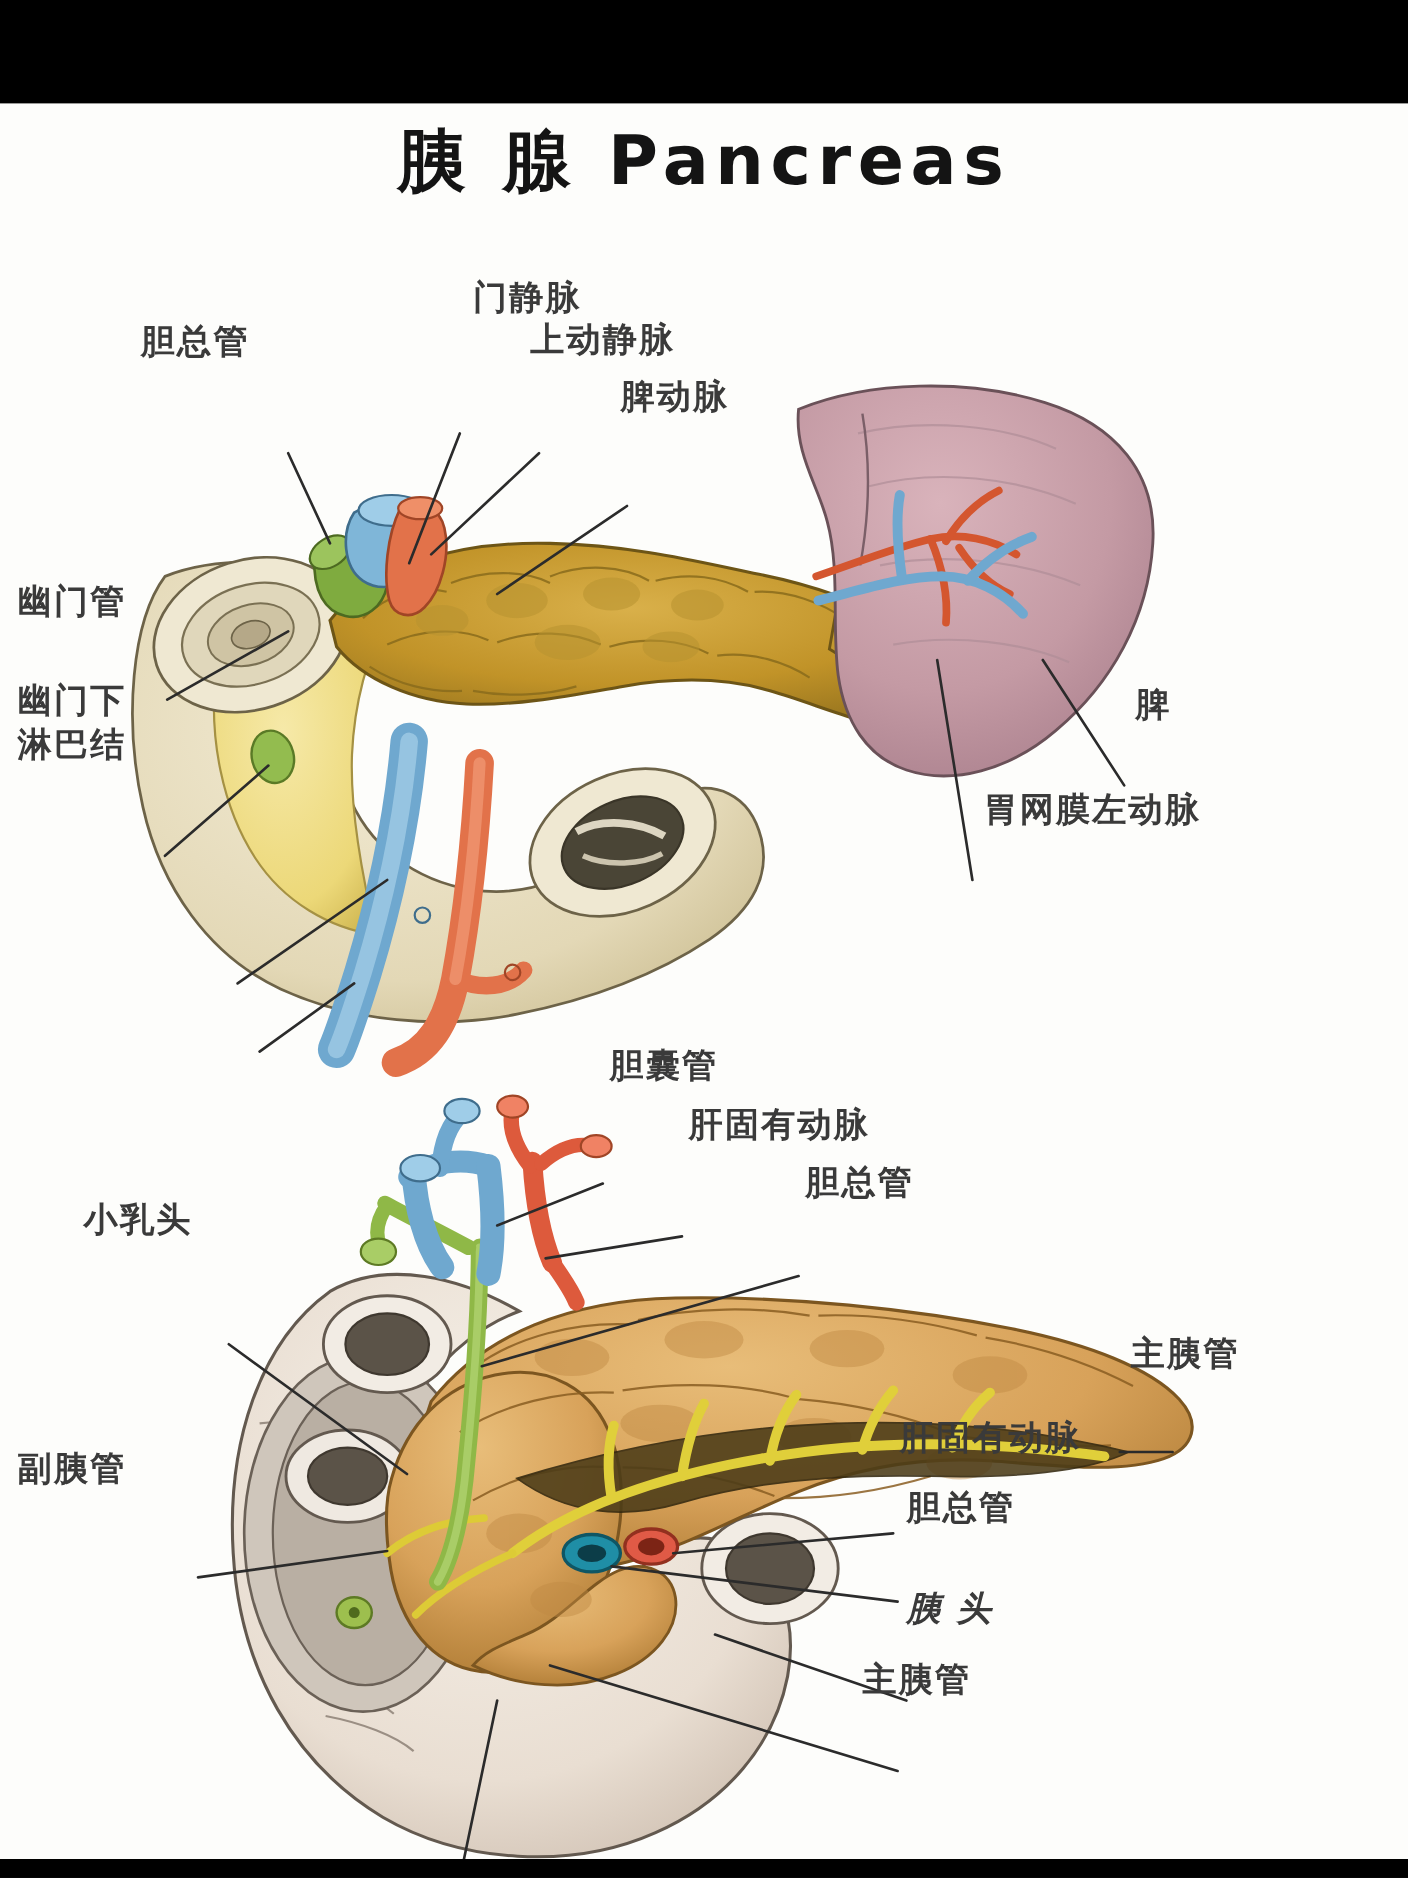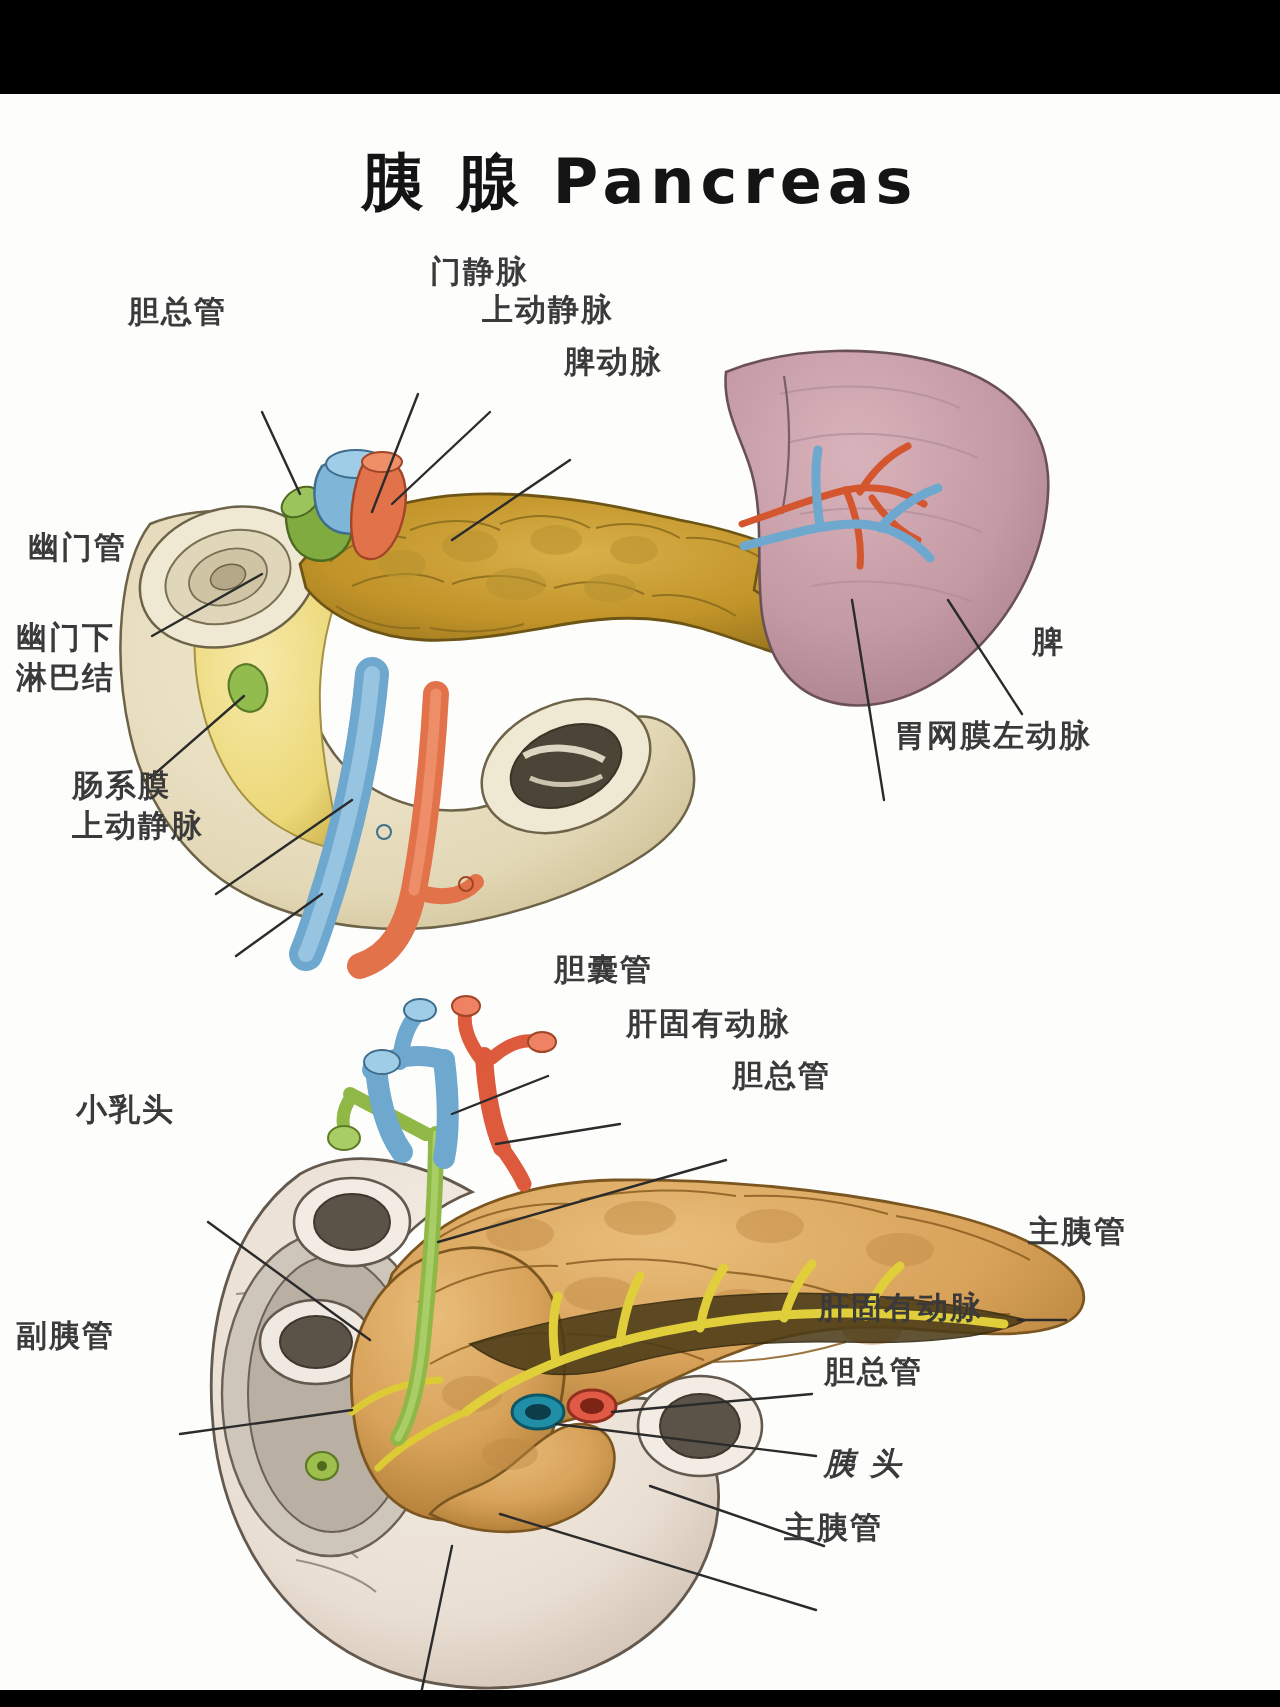--- a/index.html
+++ b/index.html
@@ -6,21 +6,21 @@
   body{font-family:"DejaVu Sans","Liberation Sans",sans-serif;}
   #page{position:relative;width:1280px;height:1707px;background:#000;overflow:hidden;}
   .band{position:absolute;left:0;width:1280px;background:#000;}
   #band-top{top:0;height:94px;}
   #band-bottom{top:1690px;height:17px;}
   #sheet{position:absolute;left:0;top:94px;width:1280px;height:1596px;background:#fdfdfb;}
 
   
   #title{position:absolute;left:0;top:10px;width:1280px;text-align:center;
     font-size:62px;letter-spacing:6px;color:#141414;font-weight:600;
-    font-family:"DejaVu Sans","Liberation Sans",sans-serif;white-space:pre;margin-top:36px;}
+    font-family:"DejaVu Sans","Liberation Sans",sans-serif;white-space:pre;}
 
   
   .lbl{position:absolute;color:#3a3a3a;font-size:31px;line-height:1.28;
        font-weight:700;white-space:pre;letter-spacing:2px;
        font-family:"DejaVu Sans","Liberation Sans",sans-serif;}
   .lbl.red{color:#c9564f;font-size:36px;letter-spacing:3px;font-weight:700;}
 
   svg.art{position:absolute;left:0;top:0;}
 </style>
 </head>
@@ -337,27 +337,25 @@
     </svg>
 
     <div class="lbl" style="left:128px;  top:198px;">胆总管</div>
 
     <div class="lbl" style="left:382px;  top:158px;margin-left:48px;">门静脉</div>
 
     <div class="lbl" style="left:482px;  top:196px;">上动静脉</div>
 
     <div class="lbl" style="left:564px;  top:248px;text-align:right;">脾动脉</div>
 
-    <div class="lbl" style="left:28px;   top:434px;">幽门管</div>
+    <div class="lbl" style="left:16px;   top:434px;">幽门管</div>
 
     <div class="lbl" style="left:16px;   top:524px;">幽门下
 淋巴结</div>
 
-    <div class="lbl" style="left:72px;   top:672px;">肠系膜
-上动静脉</div>
 
     <div class="lbl" style="left:1032px; top:528px;">脾</div>
 
     <div class="lbl" style="left:894px;  top:622px;font-family:Liberation Serif, serif;">胃网膜左动脉</div>
 
 
     <div class="lbl" style="left:554px;  top:856px;">胆囊管</div>
 
     <div class="lbl" style="left:626px;  top:910px;">肝固有动脉</div>
 

